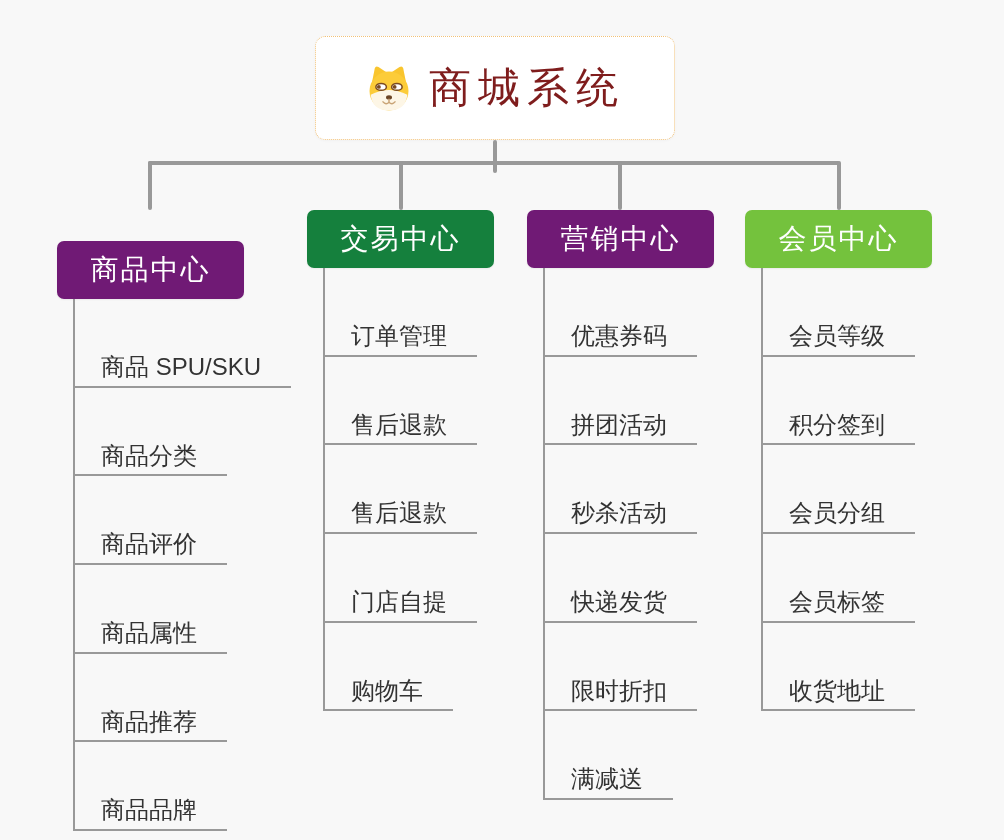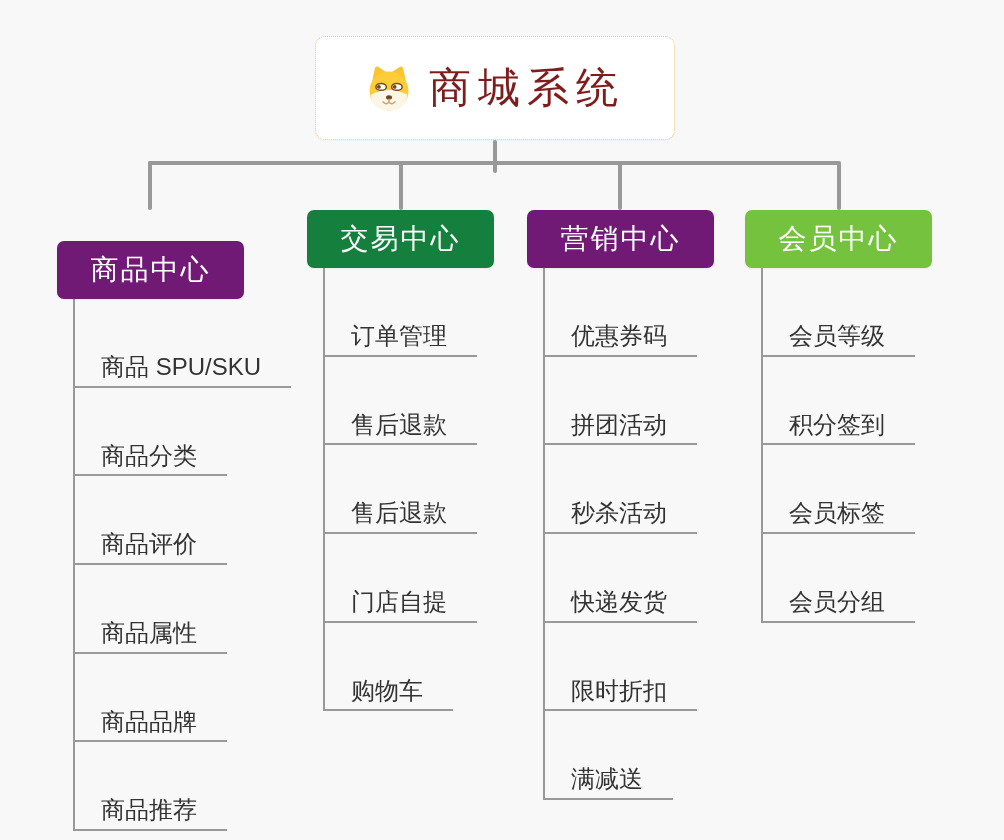--- a/index.html
+++ b/index.html
@@ -105,22 +105,22 @@
   <div id="branches">
   <div class="branch branch-1">
     <div class="branch-header" style="background: #701a75; margin-top: 31px;">
       <span>商品中心</span>
     </div>
     <ul class="branch-list">
           <li>商品 SPU/SKU</li>
           <li>商品分类</li>
           <li>商品评价</li>
           <li>商品属性</li>
+          <li>商品推荐</li>
           <li>商品品牌</li>
-          <li>商品推荐</li>
         </ul>
   </div>
 
   <div class="branch branch-2">
     <div class="branch-header" style="background: #15803d;">
       <span>交易中心</span>
     </div>
     <ul class="branch-list">
           <li>订单管理</li>
           <li>售后退款</li>
@@ -144,18 +144,19 @@
         </ul>
   </div>
 
   <div class="branch branch-4">
     <div class="branch-header" style="background: rgb(116, 194, 61); align-items: center;">
       <span>会员中心</span>
     </div>
     <ul class="branch-list">
           <li>会员等级</li>
           <li>积分签到</li>
+          <li>会员分组</li>
           <li>会员标签</li>
-          <li>会员分组</li>
+          <li>收货地址</li>
         </ul>
   </div>
 </div>
 </div>
 
 </body></html>

